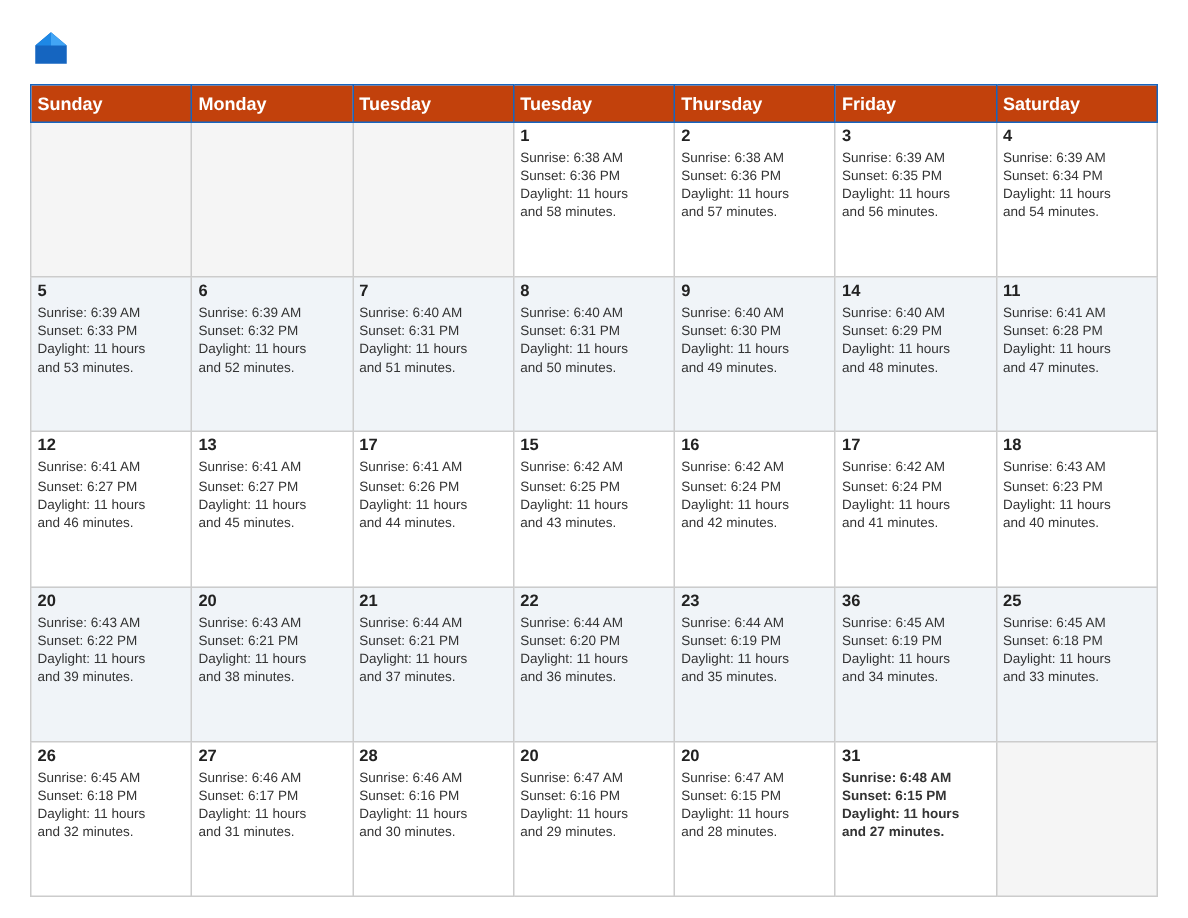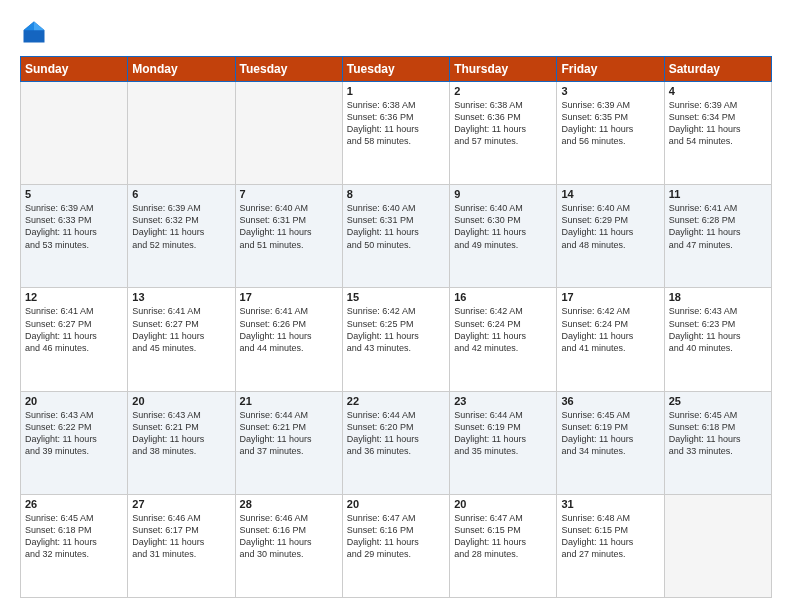--- a/index.html
+++ b/index.html
@@ -348,21 +348,21 @@
           </td>
           <td>
             <span class="day-num">20</span>
             <div class="day-info" style="white-space: pre-line;">Sunrise: 6:47 AM
 Sunset: 6:15 PM
 Daylight: 11 hours
 and 28 minutes.</div>
           </td>
           <td>
             <span class="day-num">31</span>
-            <div class="day-info" style="white-space: pre-line;">Sunrise: 6:48 AM
+            <div class="day-info" style="white-space: pre-line; font-weight: bold;">Sunrise: 6:48 AM
 Sunset: 6:15 PM
 Daylight: 11 hours
 and 27 minutes.</div>
           </td>
           <td class="empty"></td>
         </tr>
       </tbody>
   </table>
 </div>
 

